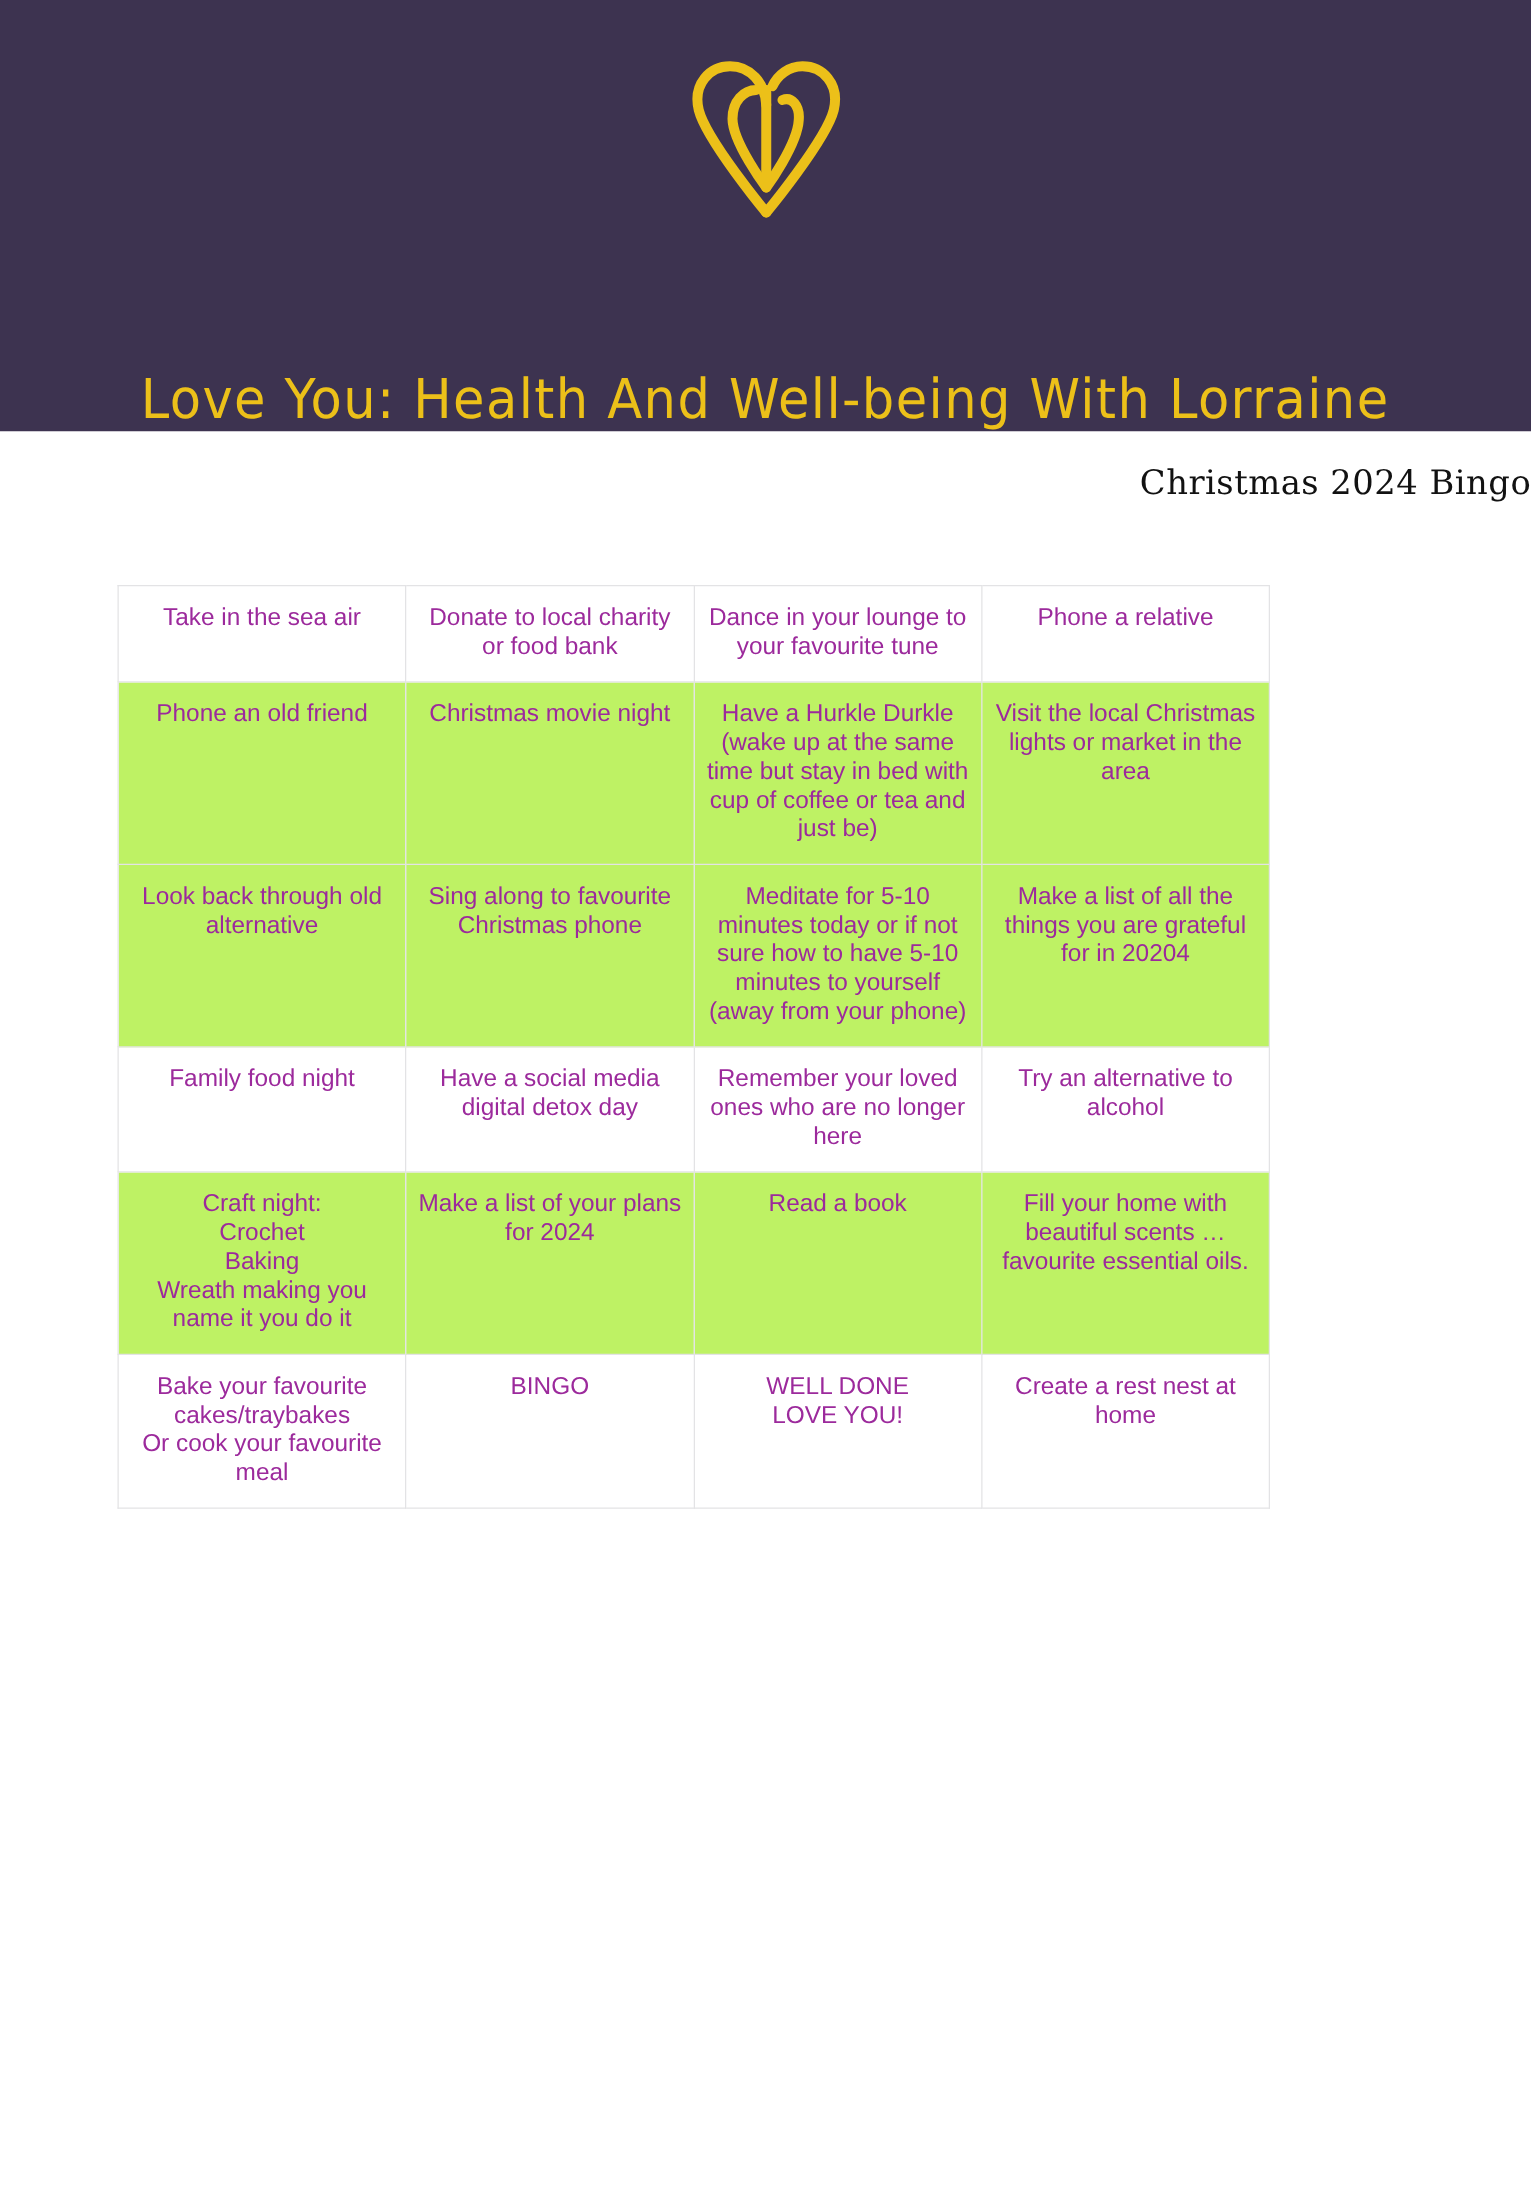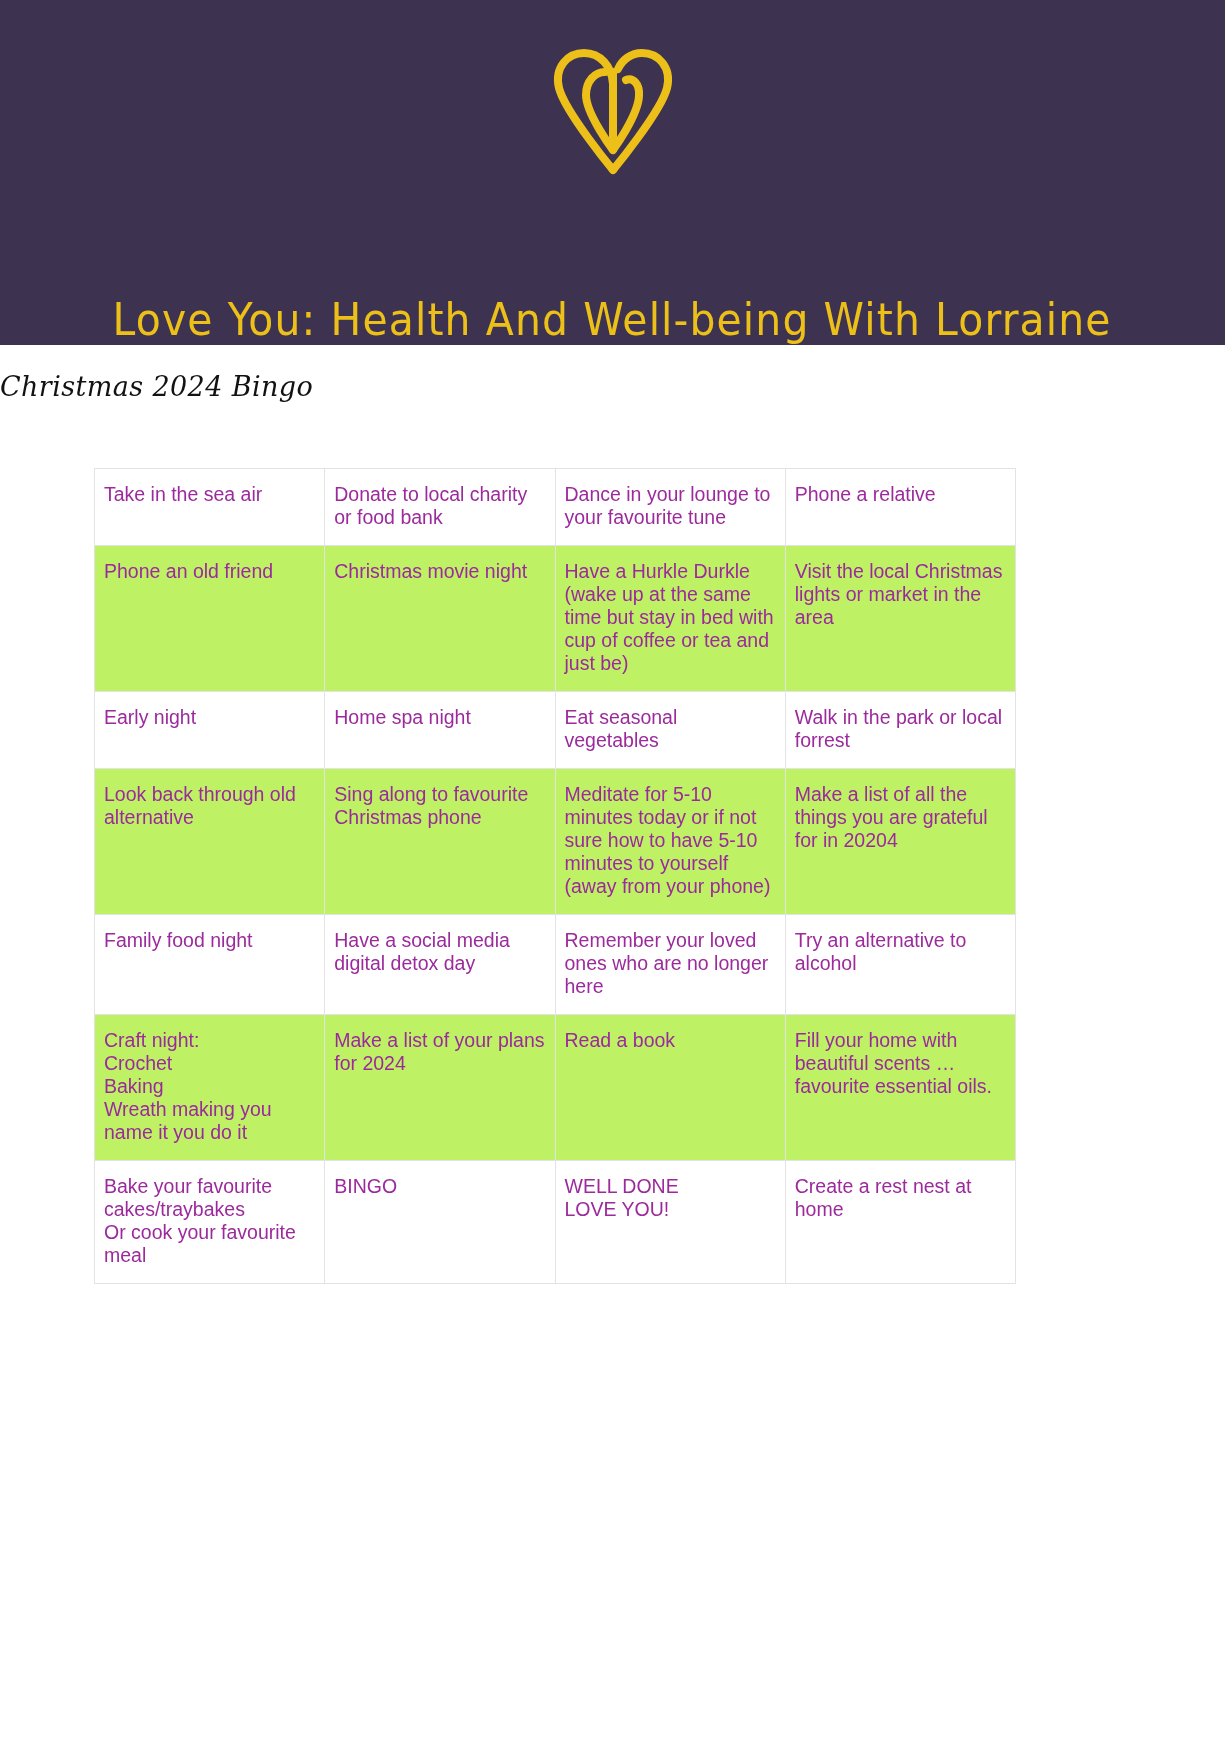--- a/index.html
+++ b/index.html
@@ -38,24 +38,23 @@
     font-family: "DejaVu Sans", sans-serif;
     font-size: 44px;
     font-weight: 400;
     letter-spacing: 1.2px;
     white-space: nowrap;
     transform: scaleX(0.93);
   }
 
   
   .doc-title {
-    text-align: left;
+    text-align: right;
     margin-top: 26px;
     font-family: "DejaVu Serif", serif;
-    font-style: italic;
     font-size: 27px;
     color: #121212;
     letter-spacing: 0.4px;
   }
 
   
   .table-wrap {
     margin-top: 66px;
     padding: 0 94px 0 94px;
     box-sizing: border-box;
@@ -65,20 +64,21 @@
     border-collapse: collapse;
     table-layout: fixed;
   }
   table.bingo td {
     width: 25%;
     border: 1px solid #e3e3e5;
     color: #9c2a9c;
     font-family: "Liberation Sans", sans-serif;
     font-size: 19.5px;
     line-height: 1.18;
+    text-align: center;
     vertical-align: top;
     padding: 14px 9px 16px 9px;
     box-sizing: border-box;
   }
   table.bingo tr.odd td { background: #ffffff; }
   table.bingo tr.even td { background: #bef264; }
   table.bingo td .cell-line { display: block; }
 </style>
 </head>
 <body>
@@ -135,35 +135,20 @@
             <span class="cell-line">time but stay in bed with</span>
             <span class="cell-line">cup of coffee or tea and</span>
             <span class="cell-line">just be)</span>
           </td>
           <td>
             <span class="cell-line">Visit the local Christmas</span>
             <span class="cell-line">lights or market in the</span>
             <span class="cell-line">area</span>
           </td>
         </tr>
-        <tr class="odd">
-          <td>
-            <span class="cell-line">Early night</span>
-          </td>
-          <td>
-            <span class="cell-line">Home spa night</span>
-          </td>
-          <td>
-            <span class="cell-line">Eat seasonal vegetables</span>
-          </td>
-          <td>
-            <span class="cell-line">Walk in the park or local</span>
-            <span class="cell-line">forrest</span>
-          </td>
-        </tr>
         <tr class="even">
           <td>
             <span class="cell-line">Look back through old</span>
             <span class="cell-line">alternative</span>
           </td>
           <td>
             <span class="cell-line">Sing along to favourite</span>
             <span class="cell-line">Christmas phone</span>
           </td>
           <td>

